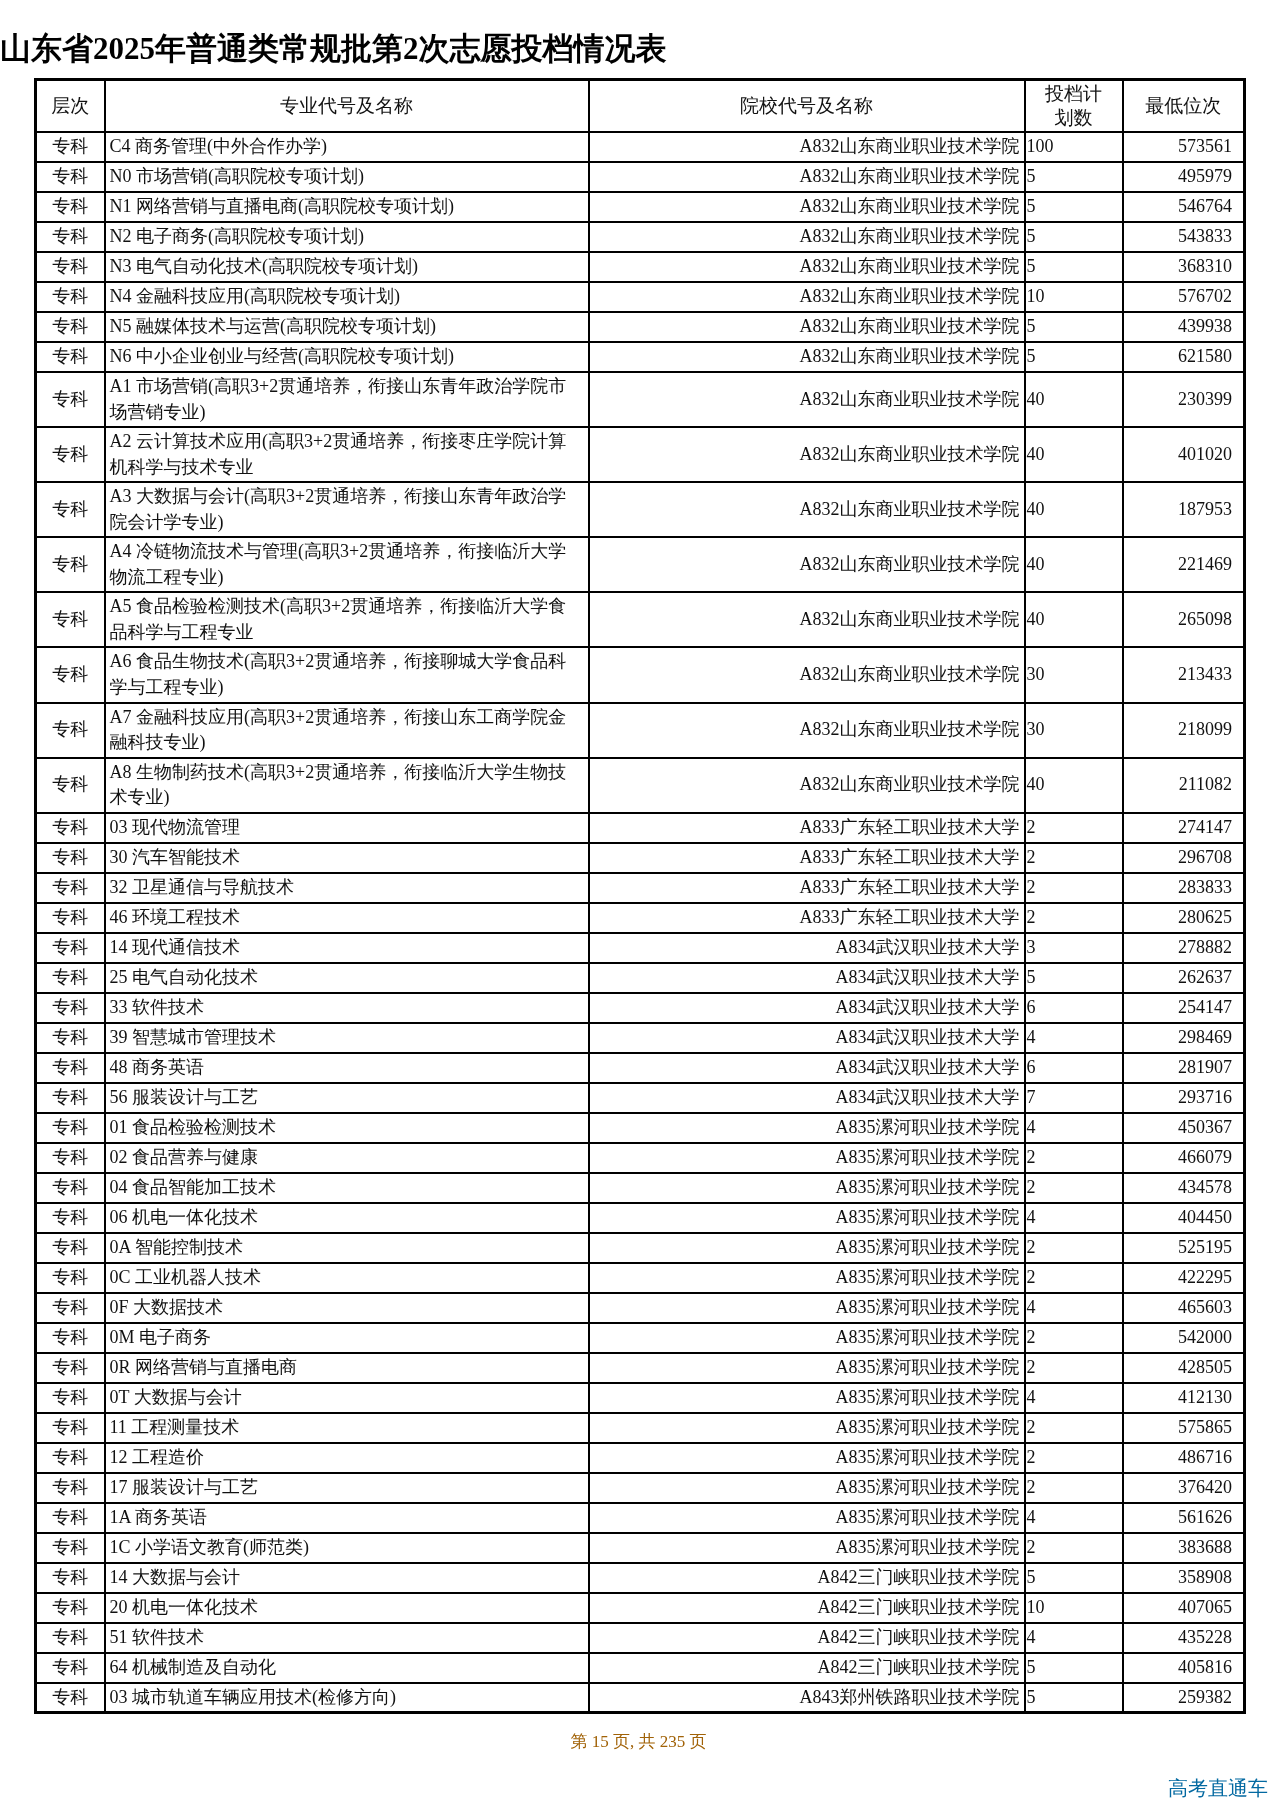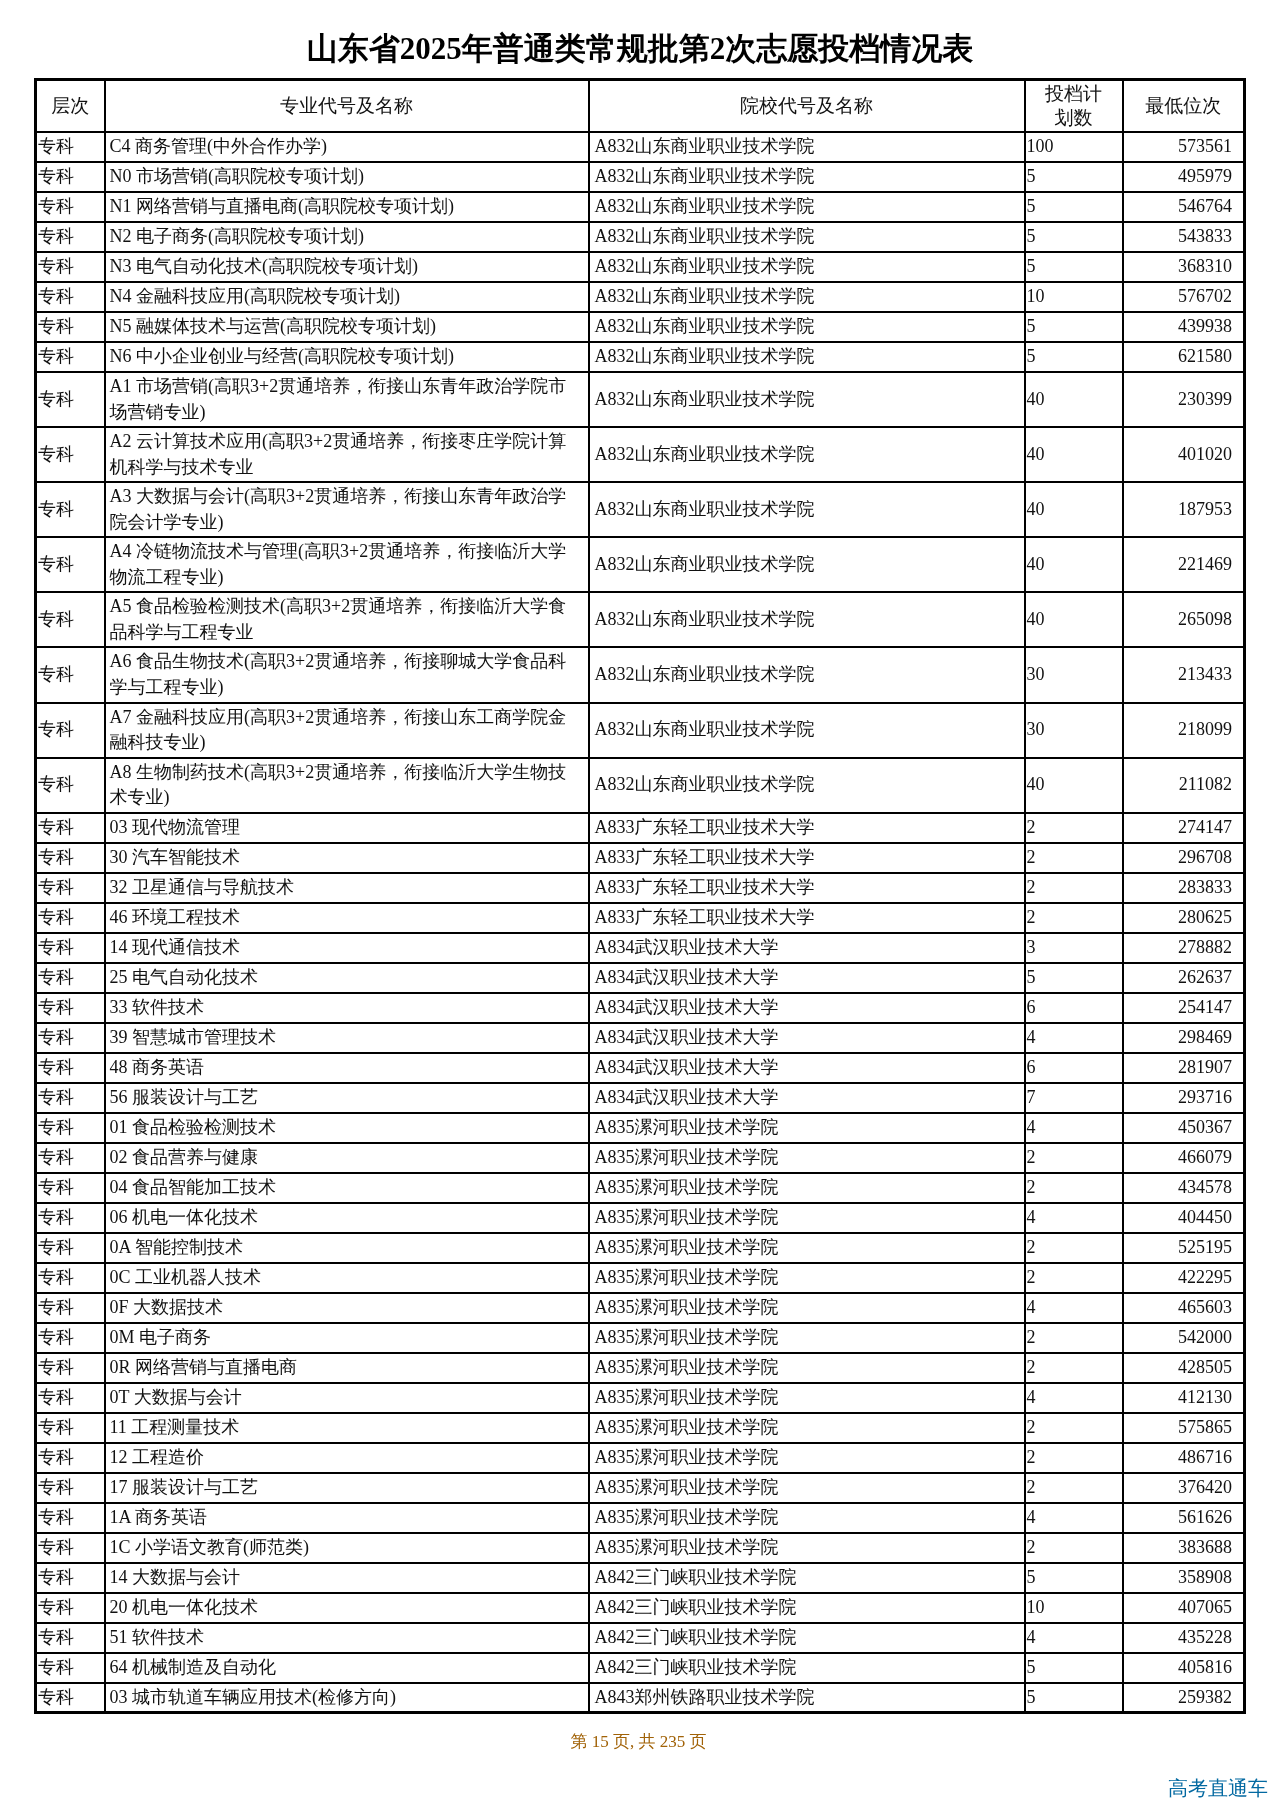--- a/index.html
+++ b/index.html
@@ -5,21 +5,21 @@
   html,body{margin:0;padding:0;}
   body{
     width:1280px;height:1810px;
     background:#ffffff;
     font-family:"Liberation Serif","DejaVu Serif",serif;
     color:#111;
     position:relative;
     overflow:hidden;
   }
   .page-title{
-    text-align:center;
+    text-align:left;
     font-size:31px;
     font-weight:bold;
     margin:28px 0 8px 0;
     color:#000;
   }
   table.doc-table{
     border-collapse:collapse;
     table-layout:fixed;
     width:1209px;
     margin-left:34px;
@@ -39,23 +39,23 @@
   }
   .doc-table td{
     font-size:18px;
     line-height:1.42;
     vertical-align:middle;
     padding-top:1px;
     padding-bottom:1px;
   }
   .doc-table tbody tr{height:30px;}
   .hdr-plan-inner{width:64px;margin:0 auto;line-height:1.25;}
-  .c-level{text-align:left;}
+  .c-level{text-align:center;}
   .c-major{text-align:left;padding-left:4px;padding-right:4px;border-radius:7px;}
-  .c-college{text-align:left;padding-left:5px;padding-right:4px;}
+  .c-college{text-align:right;padding-left:5px;padding-right:4px;}
   .c-plan{text-align:left;padding-right:6px;}
   .c-rank{text-align:right;padding-right:11px;}
   .page-footer{
     width:1209px;
     margin-left:34px;
     text-align:center;
     font-size:17px;
     margin-top:16px;
     color:#a16207;
   }

